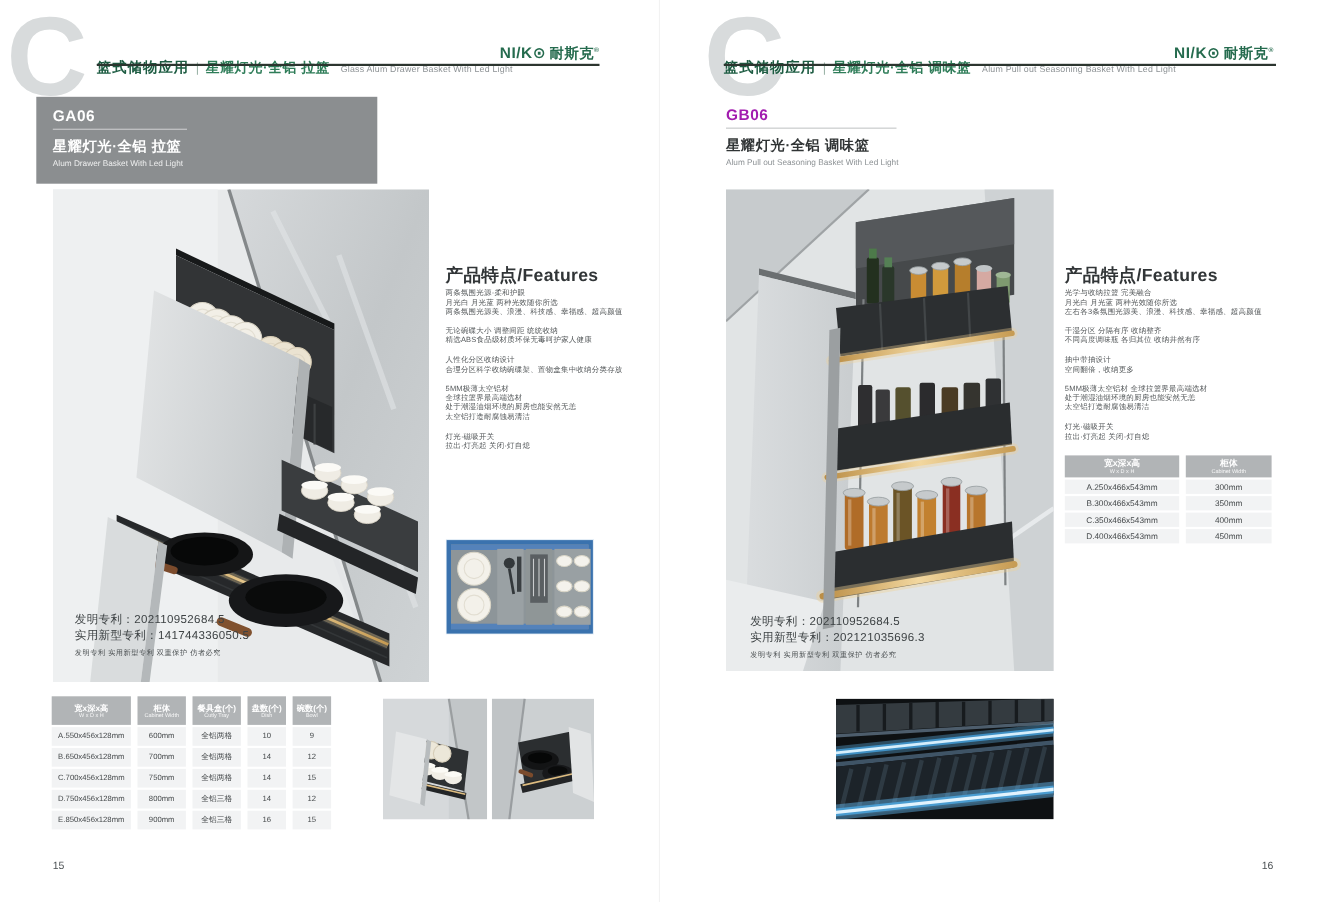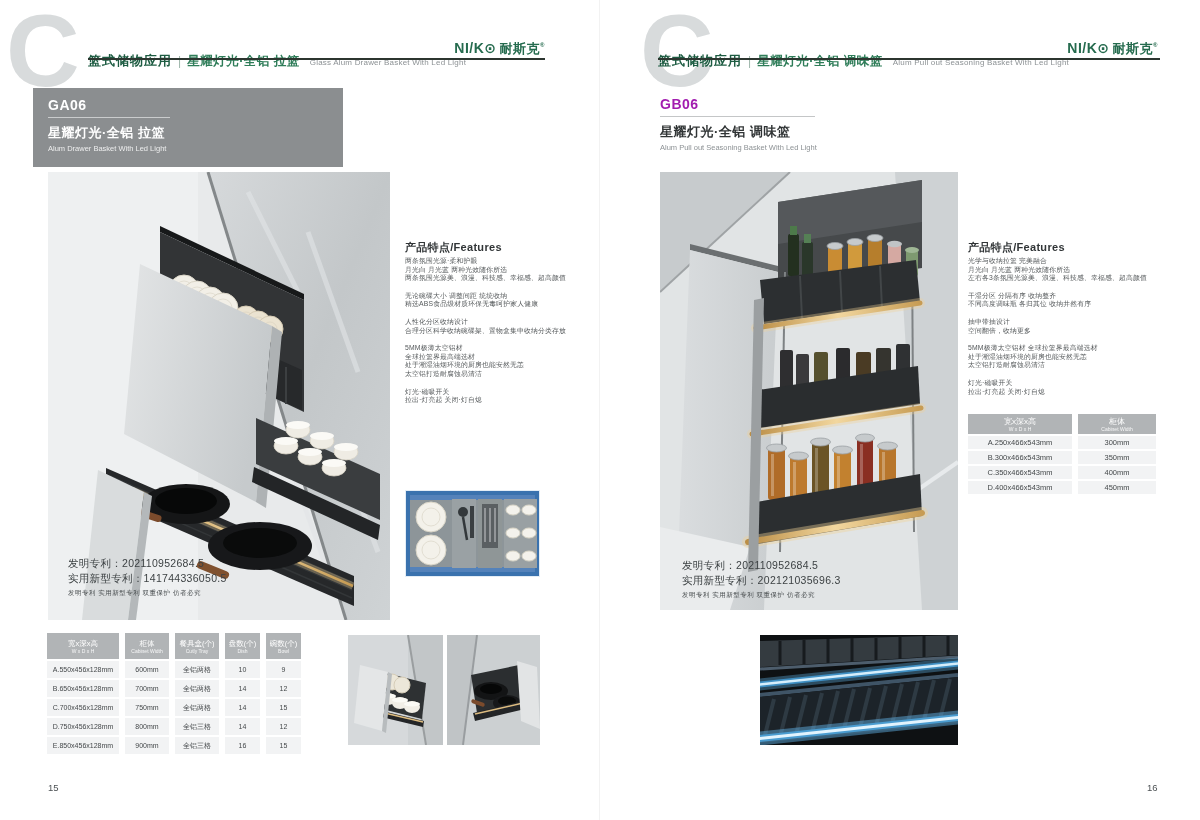--- a/index.html
+++ b/index.html
@@ -38,28 +38,28 @@
   .img{position:absolute;overflow:hidden;}
   .img svg{display:block;width:100%;height:100%;}
 
   
   .patent{position:absolute;color:#3d4244;margin-left:10px;}
   .patent-l1,.patent-l2{font-size:10.5px;letter-spacing:0.3px;line-height:15px;}
   .patent-l3{font-size:6.5px;color:#4a4f51;margin-top:3px;letter-spacing:0.5px;}
 
   
   .features{position:absolute;top:240px;width:220px;}
-  .f-title{font-size:11px;font-weight:bold;color:#313537;margin-bottom:2px;letter-spacing:0.3px;}
+  .f-title{font-size:16px;font-weight:bold;color:#313537;margin-bottom:2px;letter-spacing:0.3px;}
   .f-group{margin-bottom:9px;}
   .f-line{font-size:6.8px;line-height:8.6px;color:#54585a;letter-spacing:0.2px;white-space:nowrap;}
 
   
   .spec-table{position:absolute;display:grid;column-gap:6px;row-gap:2px;align-content:start;}
   .th{background:#b1b4b6;color:#fff;text-align:center;display:flex;flex-direction:column;justify-content:center;height:26px;}
-  .th-cn{font-size:7.5px;font-weight:normal;line-height:9px;}
+  .th-cn{font-size:7.5px;font-weight:bold;line-height:9px;}
   .th-en{font-size:5px;line-height:6px;opacity:0.9;}
   .td{background:#f2f3f4;color:#45494b;font-size:7px;text-align:center;height:17px;line-height:17px;white-space:nowrap;}
   .spec-r .th{height:20px;} .spec-r .th-cn{font-size:8px;}
   .spec-r .td{height:13px;line-height:13px;font-size:7.5px;}
 
   .pnum{position:absolute;top:782px;font-size:9.5px;color:#4c5154;}
 </style>
 </head>
 <body>
 

